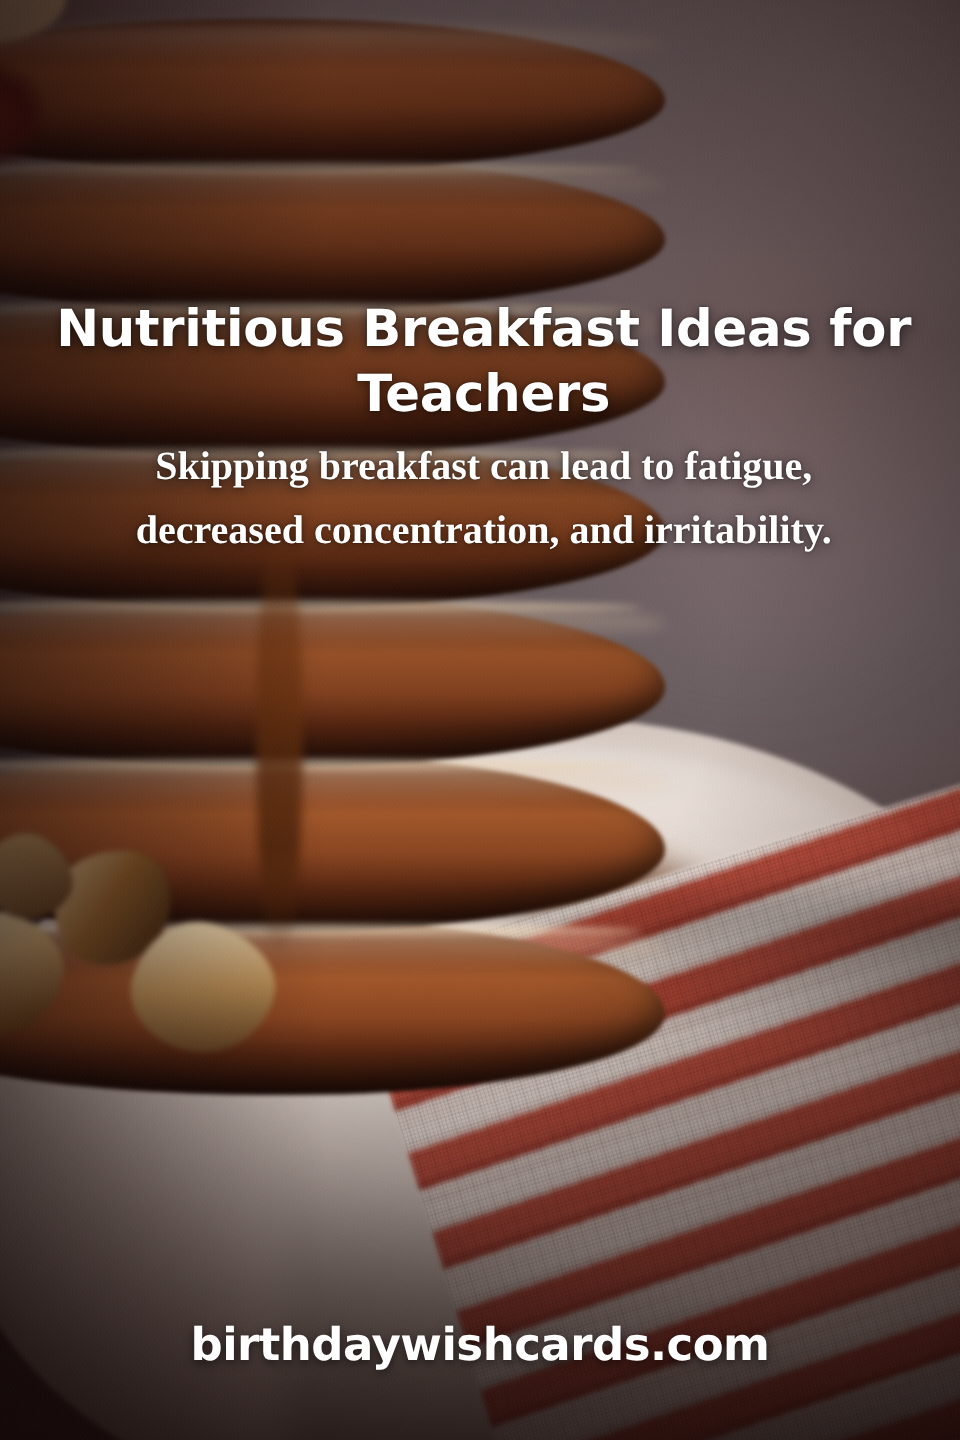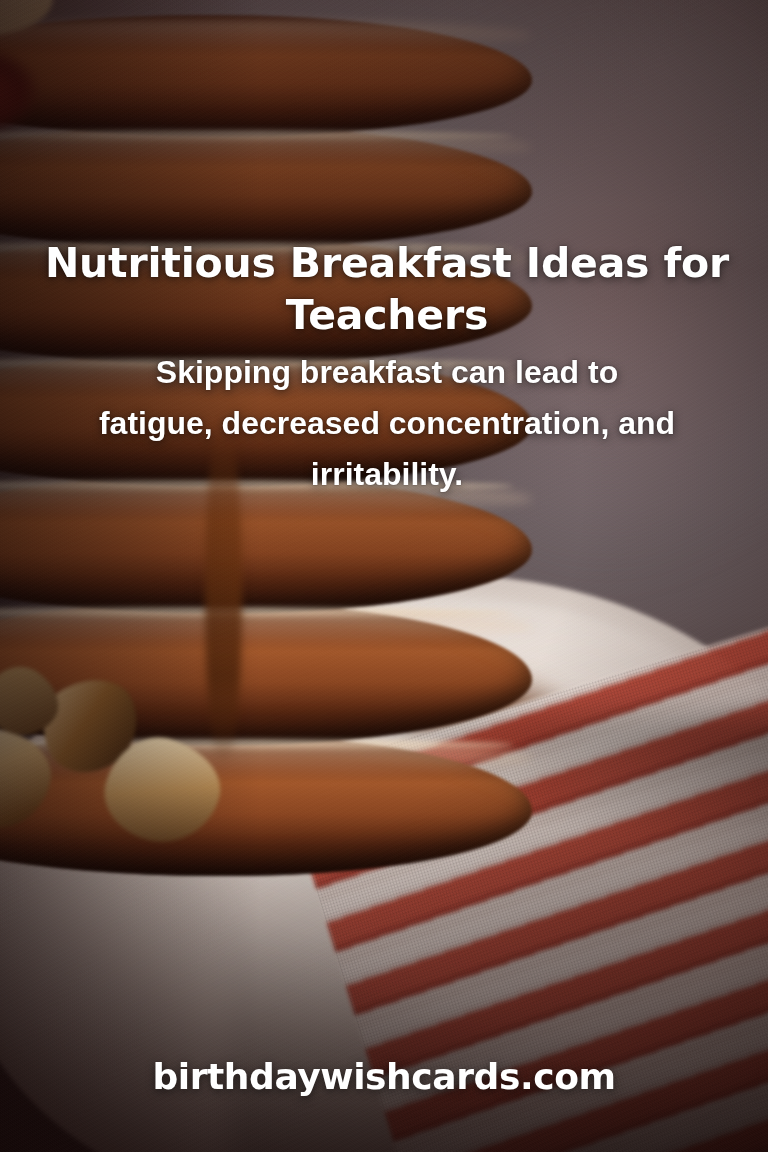--- a/index.html
+++ b/index.html
@@ -256,21 +256,21 @@
     line-height: 1.26;
     letter-spacing: -0.2px;
     color: #ffffff;
     text-shadow: 0 2px 9px rgba(0,0,0,.55), 0 0 2px rgba(0,0,0,.40);
   }
 
   .subtitle {
     margin: 6px auto 0;
     width: 580px;
     max-width: 100%;
-    font-family: Liberation Sans, sans-serif;
+    font-family: Liberation Serif, serif;
     font-weight: 700;
     font-size: 32px;
     line-height: 1.59;
     color: #ffffff;
     text-shadow: 0 2px 9px rgba(0,0,0,.55), 0 0 2px rgba(0,0,0,.40);
   }
 
   .footer {
     position: absolute;
     left: 0; right: 0;

